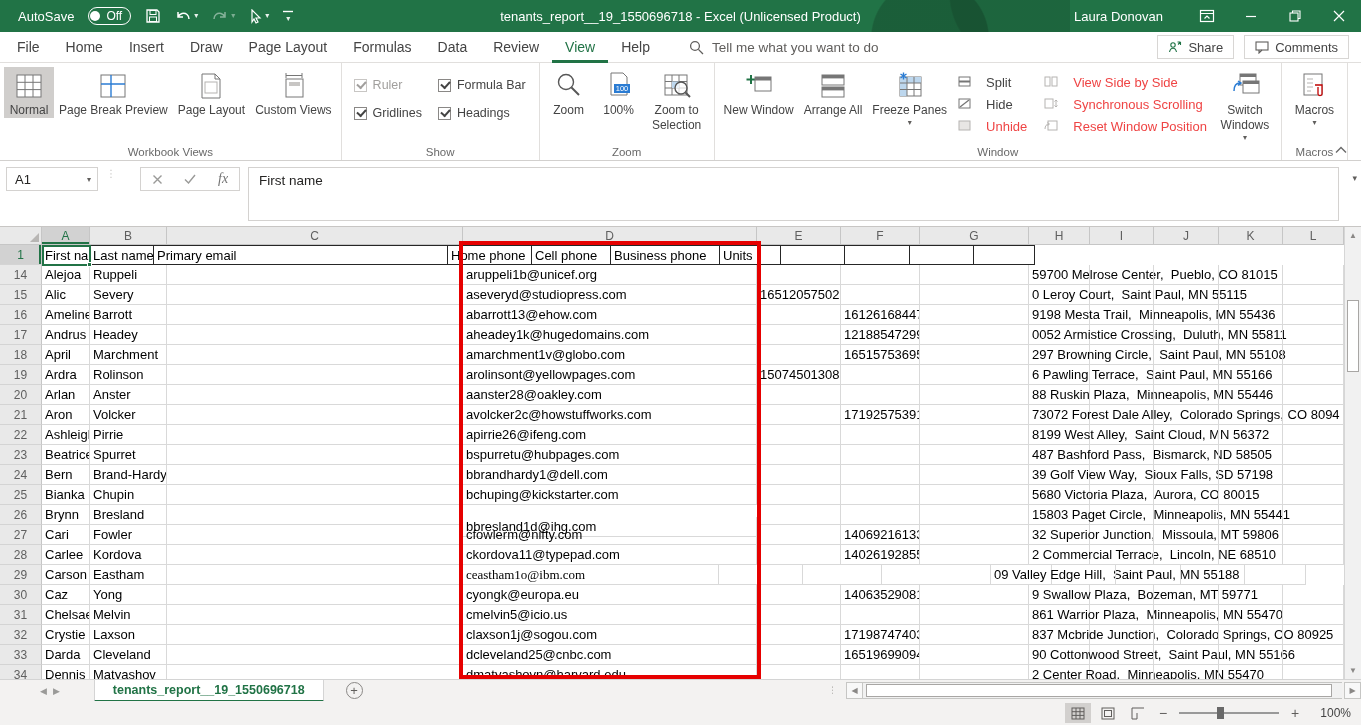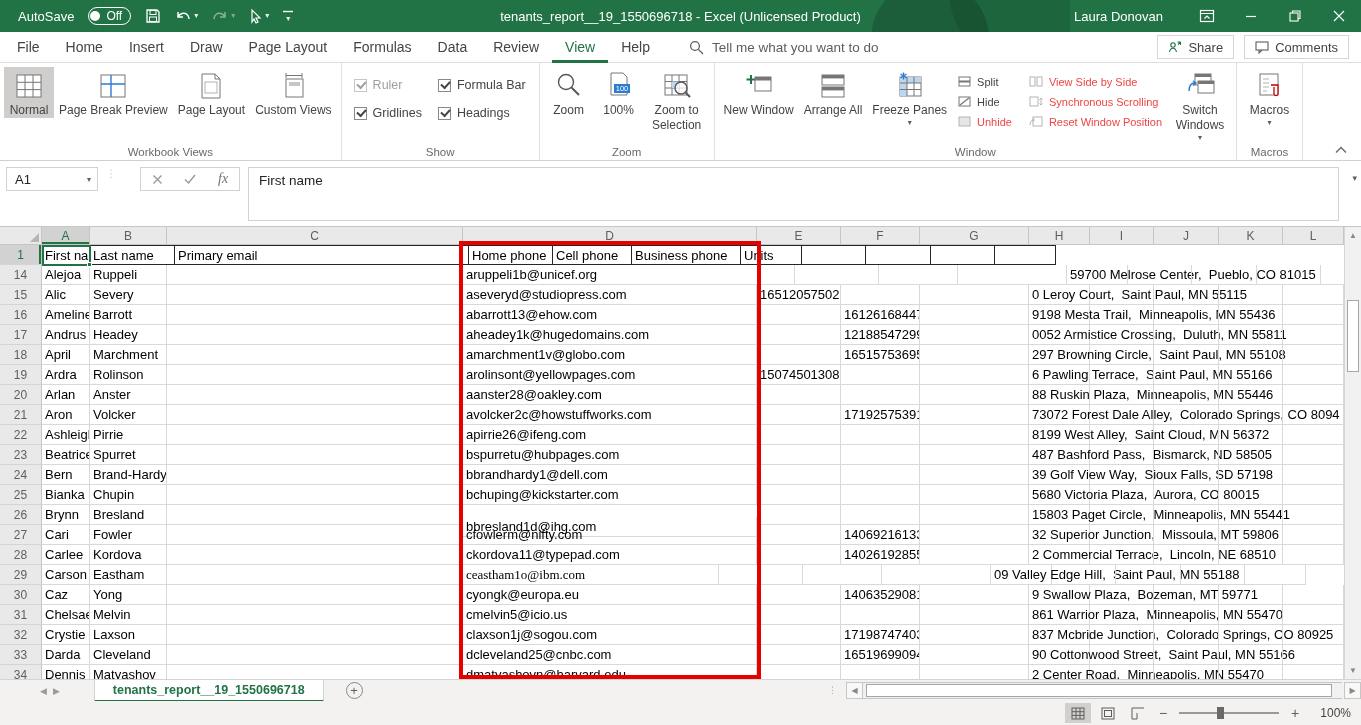--- a/index.html
+++ b/index.html
@@ -36,21 +36,21 @@
   .bigbtn .ic{height:32px;display:flex;align-items:flex-start;justify-content:center}
   .dcaret{color:#605e5c;font-size:8px;line-height:1;margin-top:1px}
   .chkcol{display:flex;flex-direction:column;gap:14px;padding:11px 8px 0 8px}
   .chk{display:flex;align-items:center;gap:6px;font-size:12.5px;color:#444;white-space:nowrap}
   .box{width:13px;height:13px;border:1px solid #8a8886;background:#fff;position:relative}
   .box:after{content:"";position:absolute;left:2px;top:1px;width:7px;height:4px;border-left:2px solid #444;border-bottom:2px solid #444;transform:rotate(-48deg)}
   .chk.dis{color:#a19f9d}
   .chk.dis .box{border-color:#c8c6c4}
   .chk.dis .box:after{border-color:#a19f9d}
   .smallcol{display:flex;flex-direction:column;gap:7px;padding:8px 6px 0 6px}
-  .sbtn{display:flex;align-items:center;gap:6px;font-size:11px;color:#444;white-space:nowrap}
+  .sbtn{display:flex;gap:15px;font-size:13px;color:#444;white-space:nowrap}
   .sbtn.dis{color:#ef4444}
   .vr{width:1px;background:#e1dfdd;margin:6px 2px 16px 2px}
   .collapse{position:absolute;right:14px;bottom:6px;color:#696969}
   
   .fb{position:absolute;left:0;top:161px;width:1361px;height:66px;background:#fff;border-bottom:1px solid #c8c6c4}
   .namebox{position:absolute;left:6px;top:6px;width:92px;height:24px;border:1px solid #d4d2d0;display:flex;align-items:center;padding-left:8px;font-size:13px;color:#252423}
   .namebox .nbc{margin-left:auto;margin-right:6px;color:#605e5c;font-size:8px}
   .fb-dots{position:absolute;left:106px;top:10px;color:#c8c6c4;font-size:10px;letter-spacing:0;line-height:5px}
   .opsbox{position:absolute;left:140px;top:6px;width:100px;height:24px;border:1px solid #d4d2d0;display:flex;align-items:center;justify-content:space-around;color:#9a9a98}
   .fxi{font-family:"Liberation Serif",serif;font-style:italic;color:#737373;font-size:14px}
@@ -468,37 +468,37 @@
       <div class="chc" style="width: 61px;">H</div>
       <div class="chc" style="width: 64px;">I</div>
       <div class="chc" style="width: 65px;">J</div>
       <div class="chc" style="width: 64px;">K</div>
       <div class="chc" style="width: 61px;">L</div>
     </div>
   <div id="rows-wrap">
       <div class="row hdrrow">
         <div class="rn sel">1</div>
         <div class="cell" style="width: 48px;">First name</div>
-        <div class="cell" style="width: 85px;">Last name</div>
+        <div class="cell" style="width: 64px;">Last name</div>
         <div class="cell" style="width: 294px;">Primary email</div>
         <div class="cell" style="width: 84px;">Home phone</div>
         <div class="cell" style="width: 79px;">Cell phone</div>
         <div class="cell" style="width: 109px;">Business phone</div>
         <div class="cell ovf" style="width: 61px;">Units</div>
         <div class="cell" style="width: 64px;"></div>
         <div class="cell" style="width: 65px;"></div>
         <div class="cell" style="width: 64px;"></div>
         <div class="cell" style="width: 61px;"></div>
       </div>
       <div class="row">
         <div class="rn">14</div>
         <div class="cell" style="width: 48px;">Alejoa</div>
         <div class="cell" style="width: 77px;">Ruppeli</div>
         <div class="cell" style="width: 296px;"></div>
-        <div class="cell" style="width: 332px;">aruppeli1b@unicef.org</div>
+        <div class="cell" style="width: 294px;">aruppeli1b@unicef.org</div>
         <div class="cell" style="width: 84px;"></div>
         <div class="cell" style="width: 79px;"></div>
         <div class="cell" style="width: 109px;"></div>
         <div class="cell ovf" style="width: 61px;">59700 Melrose Center,  Pueblo, CO 81015</div>
         <div class="cell" style="width: 64px;"></div>
         <div class="cell" style="width: 65px;"></div>
         <div class="cell" style="width: 64px;"></div>
         <div class="cell" style="width: 61px;"></div>
       </div>
       <div class="row">

